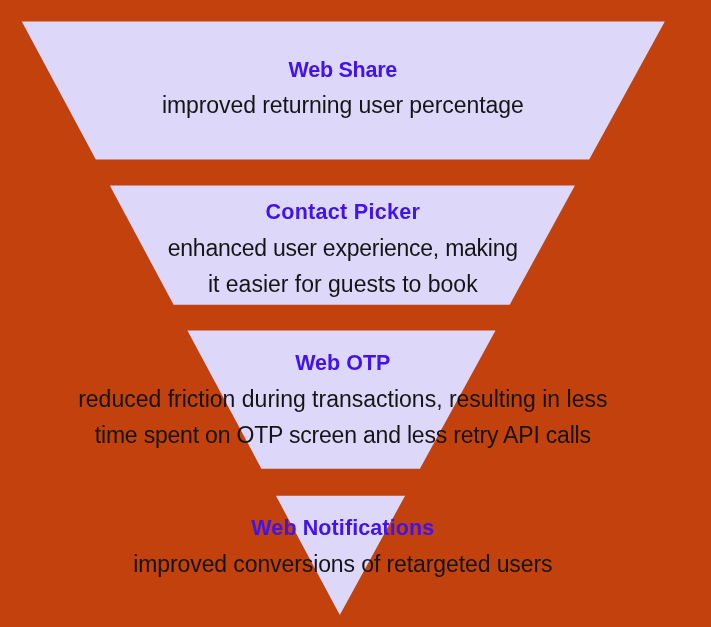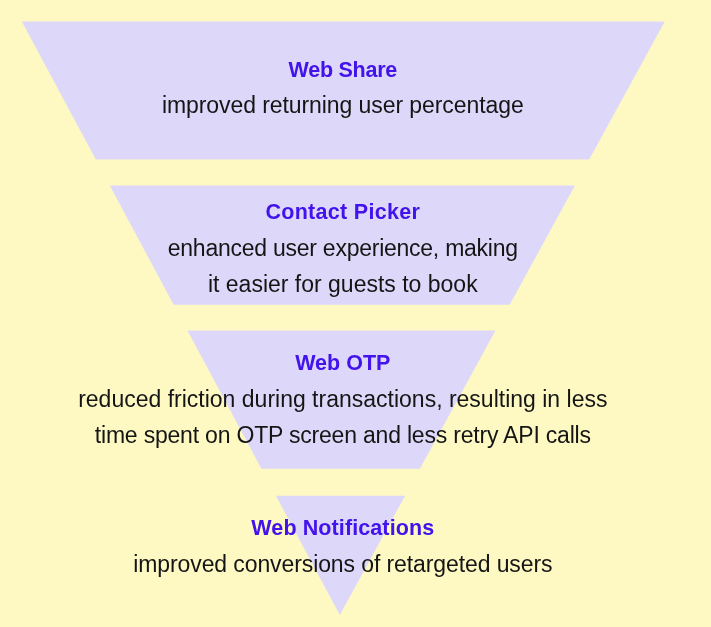--- a/index.html
+++ b/index.html
@@ -1,16 +1,16 @@
 <!DOCTYPE html>
 <html><head>
 <meta charset="utf-8">
 <style>
   html,body{margin:0;padding:0;background:#ffffff;}
-  .stage{position:relative;width:711px;height:627px;background:#fef9c3;overflow:hidden;}
+  .stage{position:relative;width:711px;height:627px;background:#c2410c;overflow:hidden;}
   svg{position:absolute;left:0;top:0;}
   text{font-family:"Liberation Sans", sans-serif;}
   .h{font-weight:bold;font-size:21.5px;fill:#4313ec;}
   .b{font-size:23px;fill:#151515;}
 </style>
 </head>
 <body>
 <div class="stage">
 <svg width="711" height="627" viewBox="0 0 711 627">
   <polygon points="21.8,21.4 664.8,21.4 589.2,159.5 95.8,159.5" fill="#ddd8fa"></polygon>

